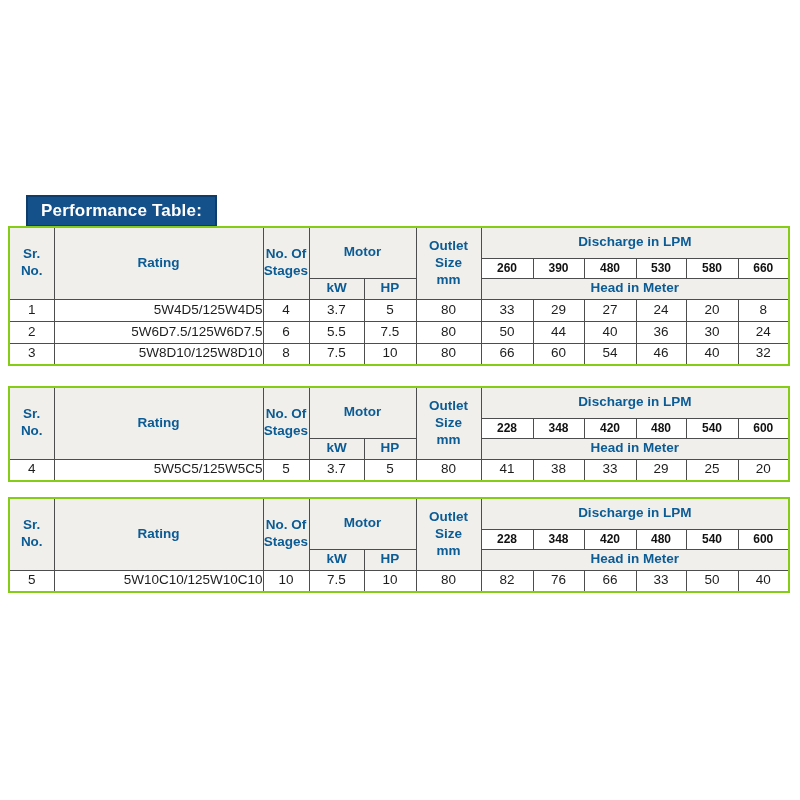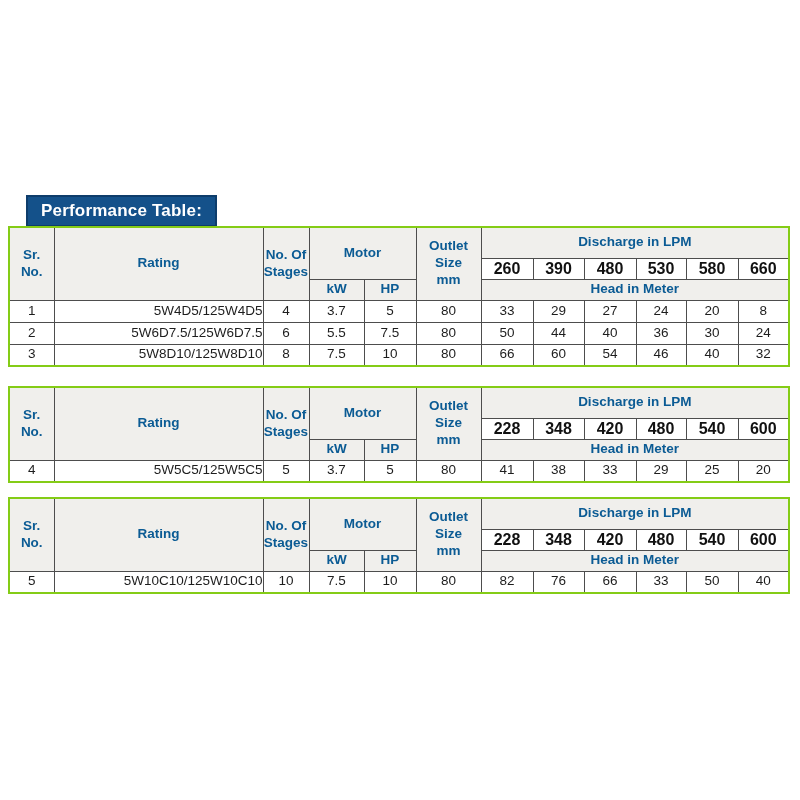--- a/index.html
+++ b/index.html
@@ -52,21 +52,21 @@
     background: #f0efec;
     color: #0b5b94;
     font-weight: bold;
     font-size: 13.5px;
   }
   .perf td.pre { white-space: pre-line; }
   .perf td.dv {
     background: #ffffff;
     color: #111111;
     font-weight: bold;
-    font-size: 16px;
+    font-size: 12px;
     margin-left: 38px;
   }
   .perf td.rating {
     text-align: right;
     padding-left: 20px;
   }
   tr.hr1 { height: 31px; }
   tr.hr2 { height: 20px; }
   tr.hr3 { height: 21px; }
   tr.dr  { height: 22px; }

